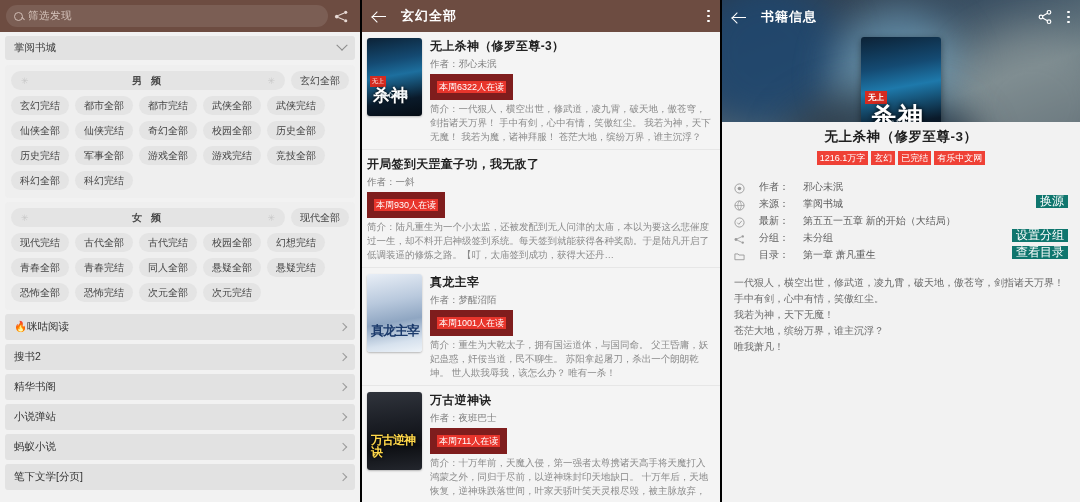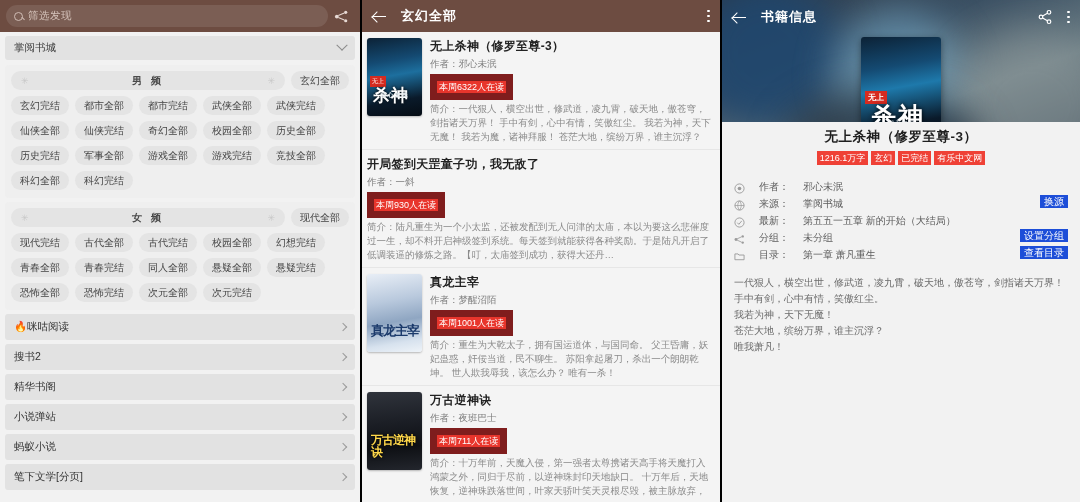--- a/index.html
+++ b/index.html
@@ -84,21 +84,21 @@
 
   .rp-body { position:relative; margin-top:-78px; z-index:6; background:#f2f2f2; height:380px; padding:0 12px; }
   .rp-booktitle { text-align:center; font-size:13.5px; font-weight:bold; color:#1f1f1f; letter-spacing:.5px; padding-top:6px; }
   .badge-row { display:flex; gap:3px; justify-content:center; margin-top:5px; }
   .badge { background:#ef4136; color:#fff; font-size:9px; line-height:12px; padding:1px 3px; white-space:nowrap; }
 
   .meta-list { margin-top:12px; }
   .meta-row { display:flex; align-items:flex-end; gap:14px; min-height:17px; position:relative; padding-right:60px; }
   .meta-ic { width:11px; height:11px; flex:none; display:flex; align-items:center; justify-content:center; }
   .meta-txt { font-size:10px; color:#5c5c5c; white-space:nowrap; overflow:hidden; text-overflow:ellipsis; }
-  .meta-act { position:absolute; right:0; top:1px; background:#1d4ed8; color:#fff; font-size:10px;
+  .meta-act { position:absolute; right:0; top:1px; background:#0f766e; color:#fff; font-size:12px;
               line-height:13px; padding:0 4px; }
 
   .rp-desc { margin-top:13px; font-size:10px; color:#6b6b6b; line-height:16px; }
   .rp-desc div { white-space:nowrap; overflow:hidden; }
 </style>
 </head>
 <body>
 
 <div class="screen">
 

